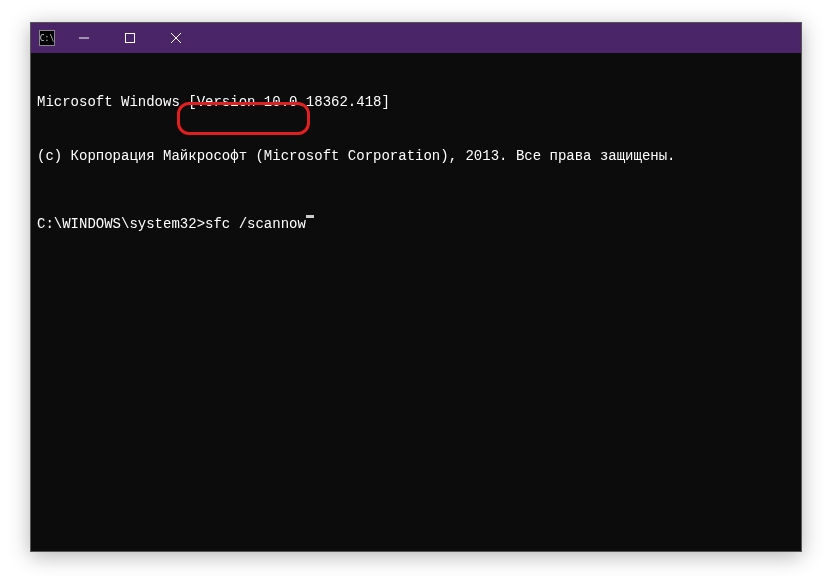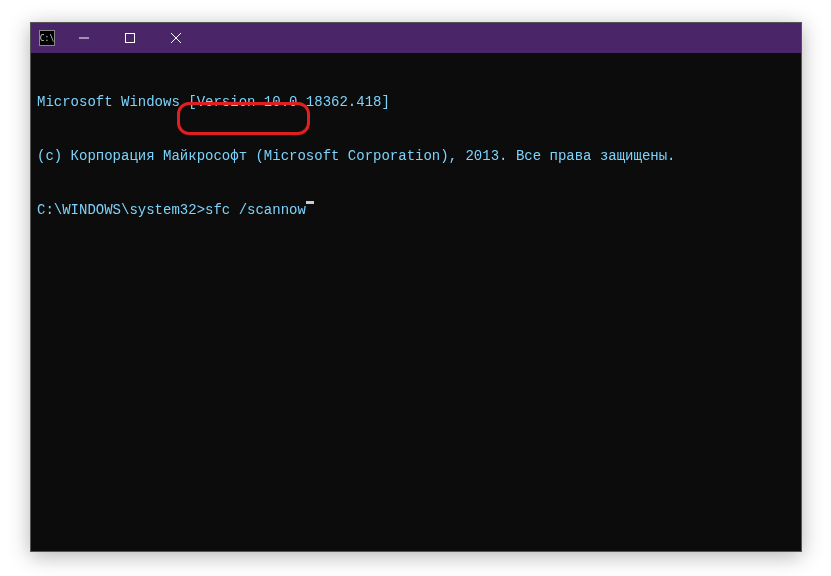--- a/index.html
+++ b/index.html
@@ -61,28 +61,29 @@
       align-items: center;
       justify-content: center;
       color: #ffffff;
       font-family: "Segoe UI", sans-serif;
     }
     .terminal-content {
       padding: 4px 6px;
       font-family: Consolas, "Courier New", monospace;
       font-size: 14px;
       line-height: 18px;
-      color: #7dd3fc;
+      color: #ffffff;
       white-space: pre;
       position: relative;
     }
     .terminal-line {
       white-space: pre;
     }
     .prompt-line {
+      margin-top: 14px;
       display: flex;
     }
     .highlight-box {
       position: absolute;
       border: 3px solid #e02020;
       border-radius: 12px;
       pointer-events: none;
     }
     .cursor {
       display: inline-block;

